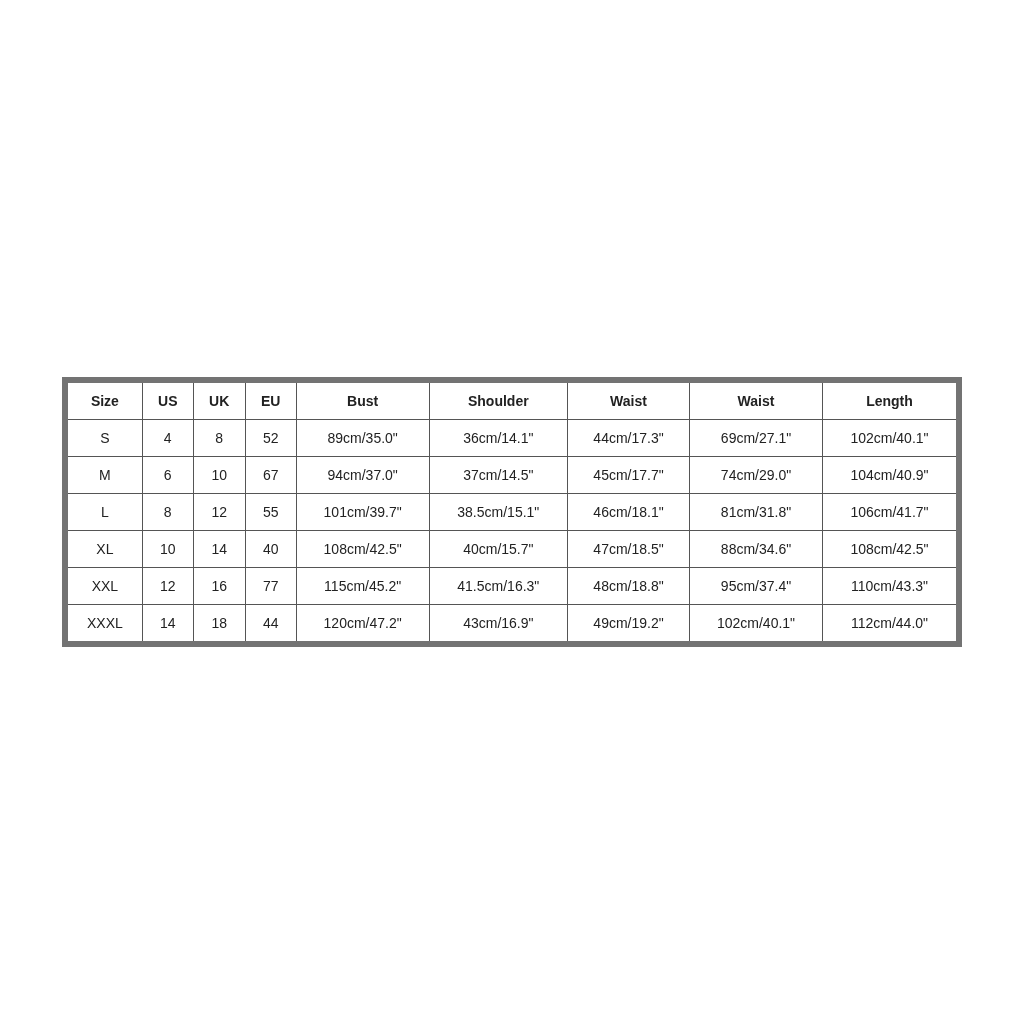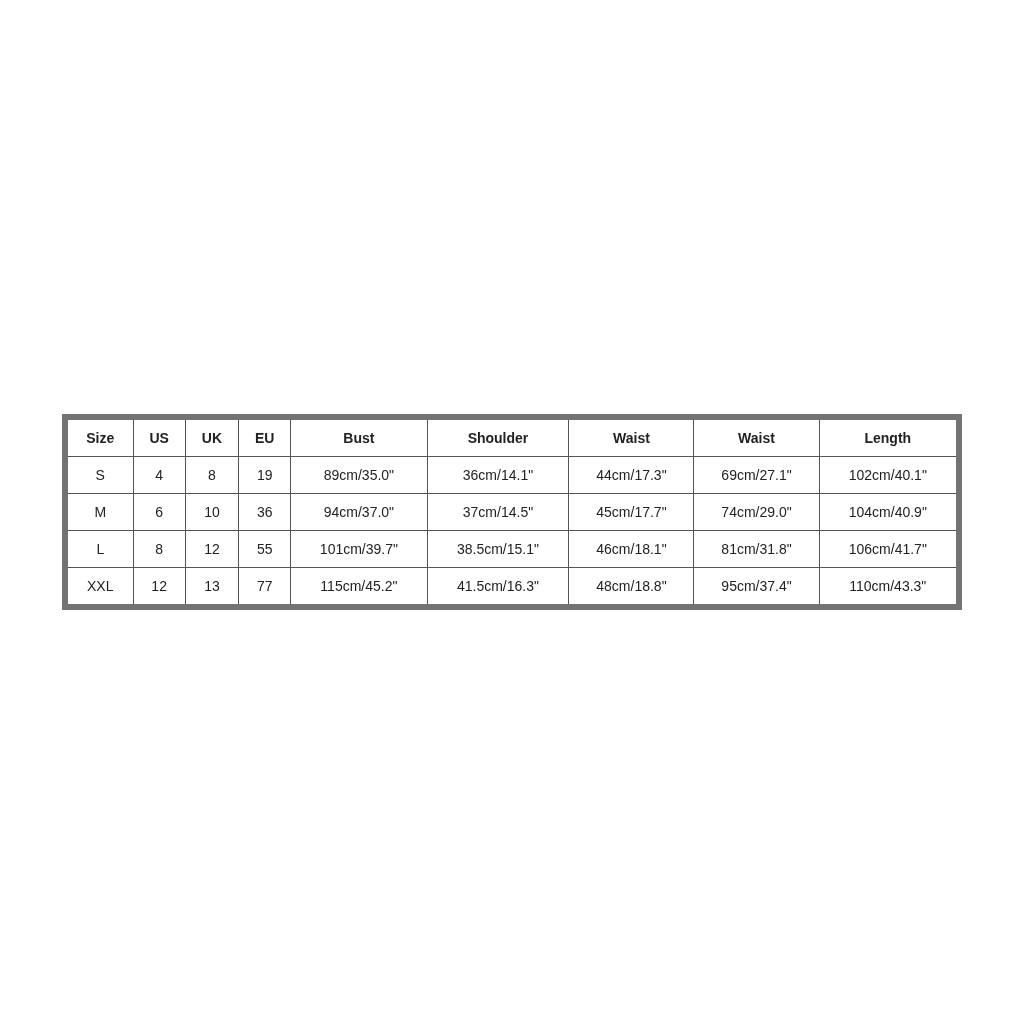--- a/index.html
+++ b/index.html
@@ -65,55 +65,77 @@
           <th>Waist</th>
           <th>Waist</th>
           <th>Length</th>
         </tr>
     </thead>
     <tbody id="table-body">
     <tr>
           <td>S</td>
           <td>4</td>
           <td>8</td>
-          <td>19</td>
+          <td>52</td>
           <td>89cm/35.0"</td>
           <td>36cm/14.1"</td>
           <td>44cm/17.3"</td>
           <td>69cm/27.1"</td>
           <td>102cm/40.1"</td>
         </tr>
         <tr>
           <td>M</td>
           <td>6</td>
           <td>10</td>
-          <td>36</td>
+          <td>67</td>
           <td>94cm/37.0"</td>
           <td>37cm/14.5"</td>
           <td>45cm/17.7"</td>
           <td>74cm/29.0"</td>
           <td>104cm/40.9"</td>
         </tr>
         <tr>
           <td>L</td>
           <td>8</td>
           <td>12</td>
           <td>55</td>
           <td>101cm/39.7"</td>
           <td>38.5cm/15.1"</td>
           <td>46cm/18.1"</td>
           <td>81cm/31.8"</td>
           <td>106cm/41.7"</td>
         </tr>
         <tr>
+          <td>XL</td>
+          <td>10</td>
+          <td>14</td>
+          <td>40</td>
+          <td>108cm/42.5"</td>
+          <td>40cm/15.7"</td>
+          <td>47cm/18.5"</td>
+          <td>88cm/34.6"</td>
+          <td>108cm/42.5"</td>
+        </tr>
+        <tr>
           <td>XXL</td>
           <td>12</td>
-          <td>13</td>
+          <td>16</td>
           <td>77</td>
           <td>115cm/45.2"</td>
           <td>41.5cm/16.3"</td>
           <td>48cm/18.8"</td>
           <td>95cm/37.4"</td>
           <td>110cm/43.3"</td>
         </tr>
+        <tr>
+          <td>XXXL</td>
+          <td>14</td>
+          <td>18</td>
+          <td>44</td>
+          <td>120cm/47.2"</td>
+          <td>43cm/16.9"</td>
+          <td>49cm/19.2"</td>
+          <td>102cm/40.1"</td>
+          <td>112cm/44.0"</td>
+        </tr>
       </tbody>
   </table>
 </div>
 
 </body></html>

